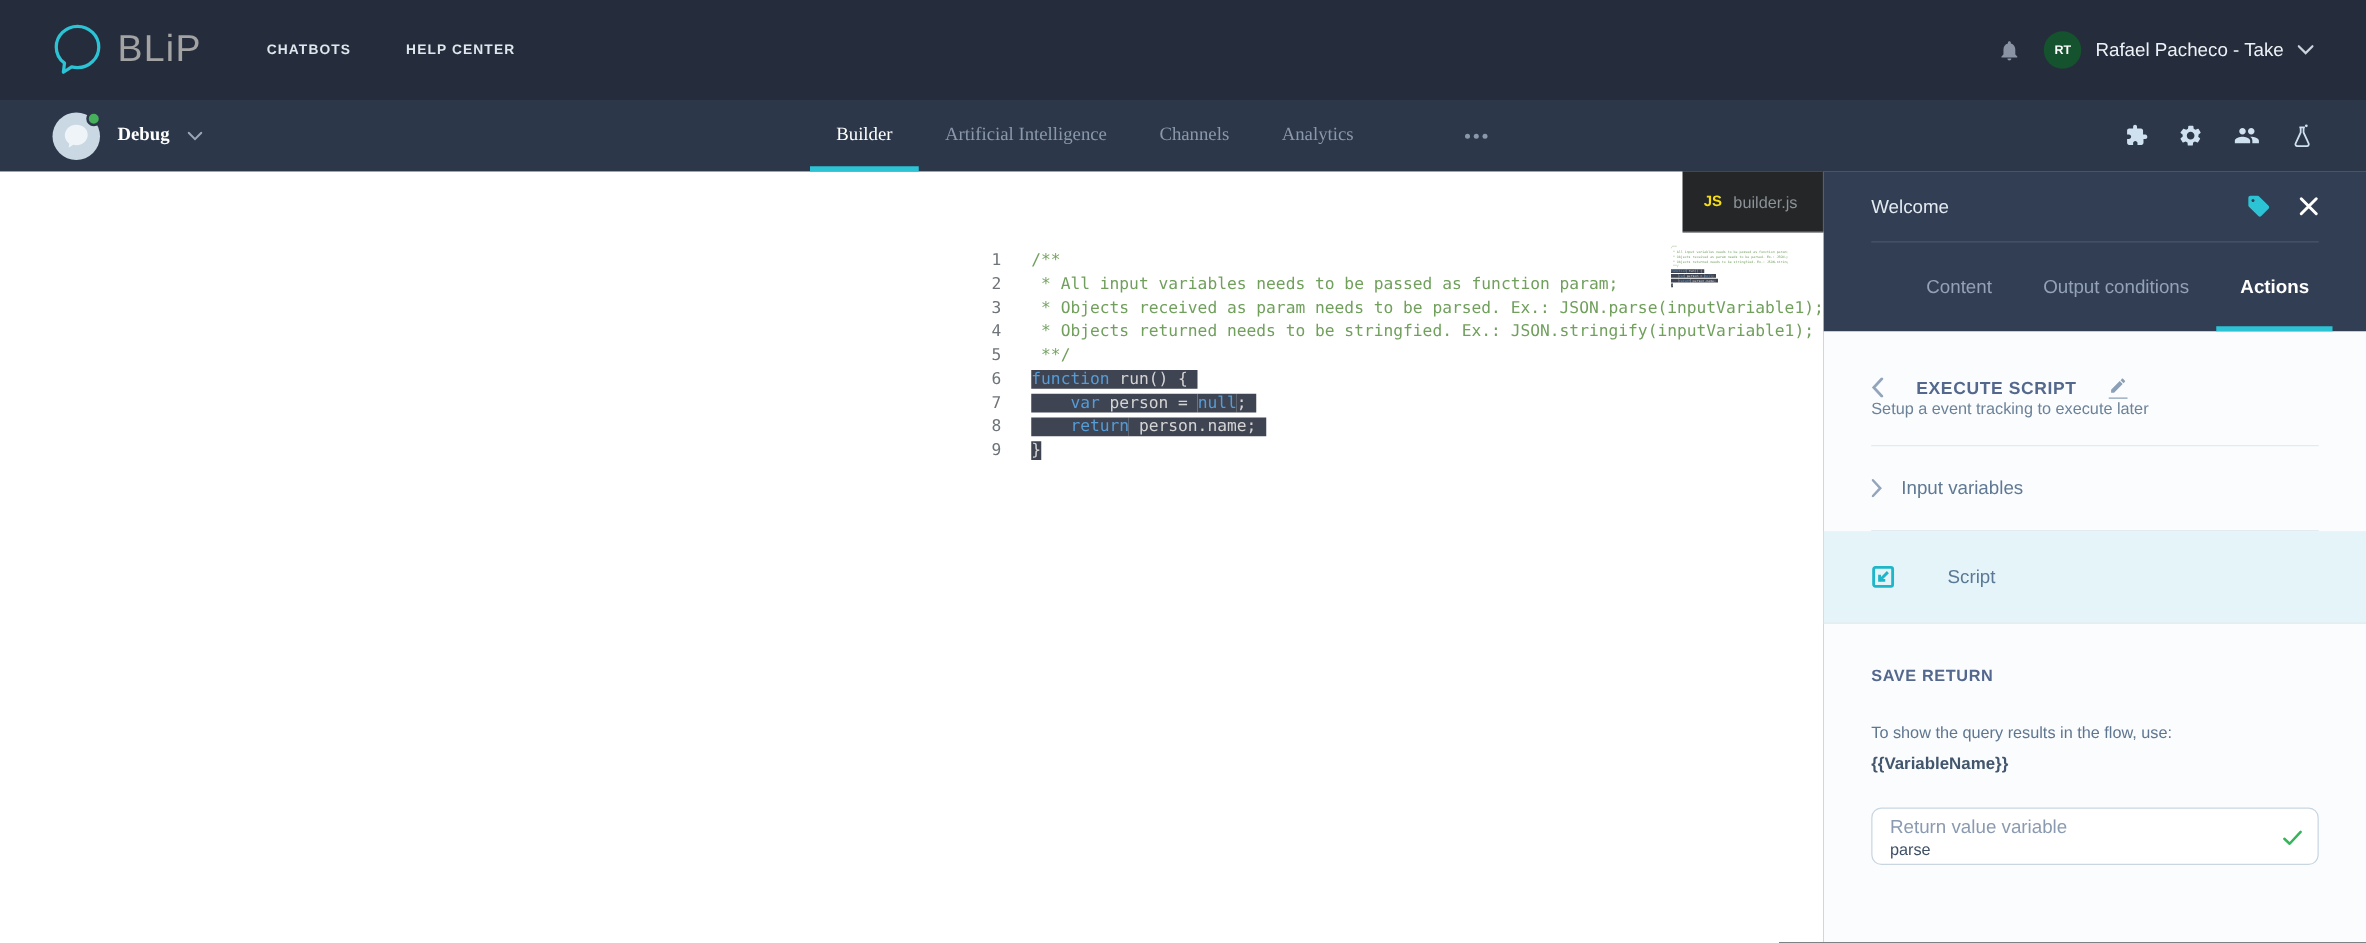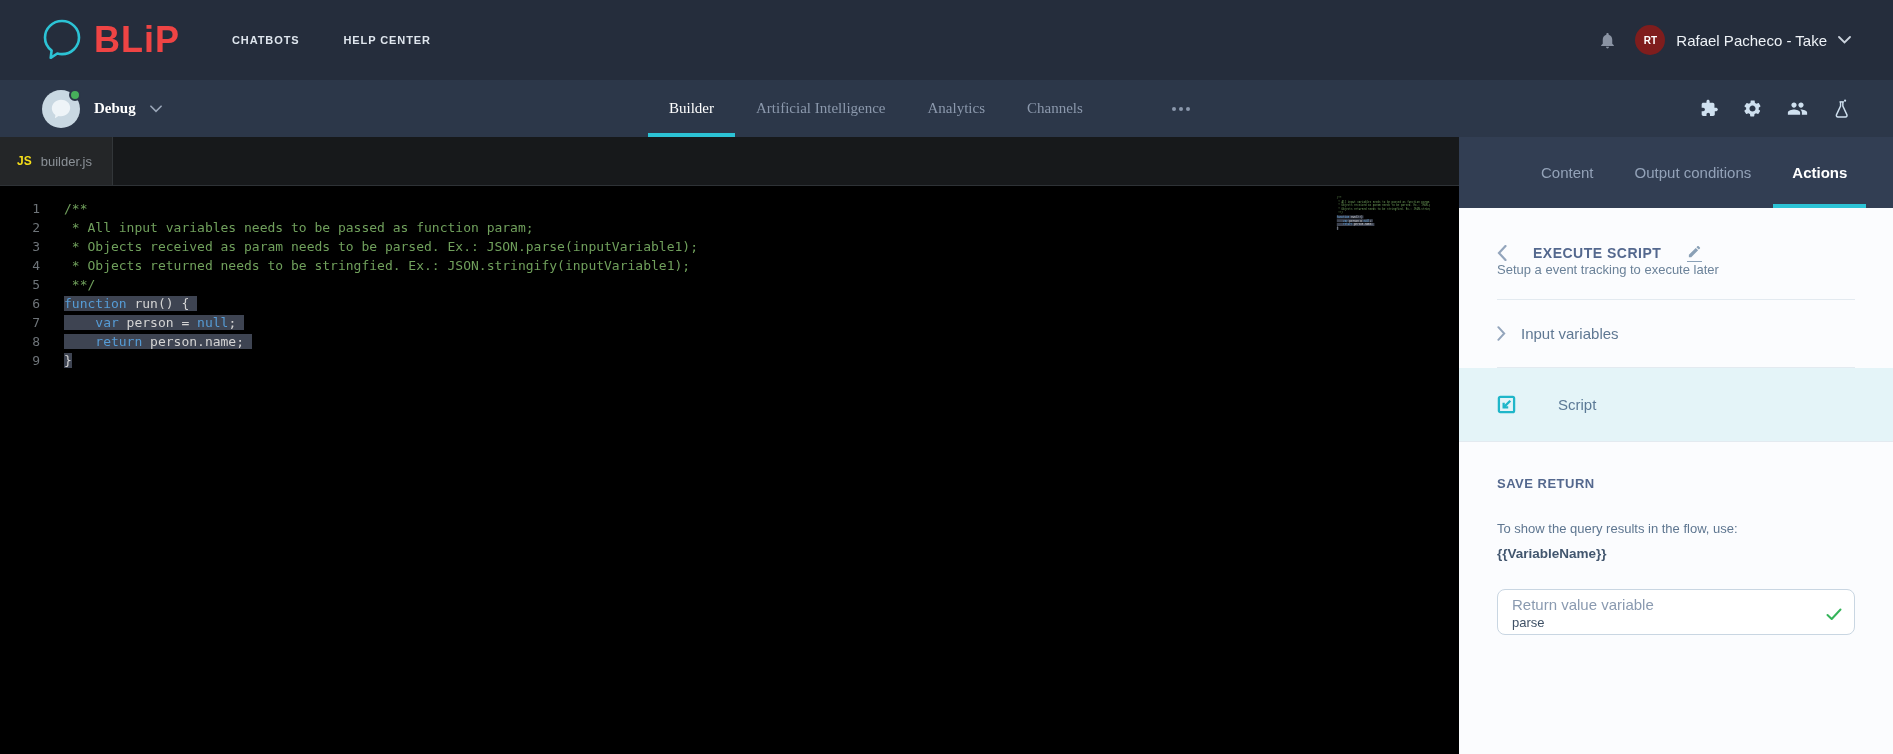--- a/index.html
+++ b/index.html
@@ -2,25 +2,25 @@
 <html><head>
 <meta charset="utf-8">
 <style>
   * { margin:0; padding:0; box-sizing:border-box; }
   html,body { width:1893px; height:754px; overflow:hidden; background:#1f2124;
     font-family:"Liberation Sans", sans-serif; }
 
   
   .header { height:80px; background:#252d3c; display:flex; align-items:center; padding:0 42px; }
   .brand { display:flex; align-items:center; gap:12px; }
-  .brand-text { color:#ef4444; font-size:36px; font-weight:700; letter-spacing:1px; }
+  .brand-text { color:#a3a3a3; font-size:30px; font-weight:400; letter-spacing:1px; }
   .top-nav { display:flex; gap:44px; margin-left:52px; }
   .top-nav-item { color:#dfe6ee; font-size:11px; font-weight:700; letter-spacing:.9px; cursor:pointer; }
   .header-right { margin-left:auto; display:flex; align-items:center; gap:18px; }
-  .avatar { width:30px; height:30px; border-radius:50%; background:#7f1d1d; color:#fff;
+  .avatar { width:30px; height:30px; border-radius:50%; background:#14532d; color:#fff;
     font-size:10px; font-weight:700; display:flex; align-items:center; justify-content:center; }
   .username { color:#eef2f7; font-size:15px; }
 
   
   .navbar { height:57px; background:#2c3749; display:flex; align-items:center; padding:0 42px; position:relative;font-family:Liberation Serif, serif; }
   .bot-select { display:flex; align-items:center; gap:14px; cursor:pointer; }
   .bot-avatar { width:38px; height:38px; border-radius:50%; background:#c9d8e2; position:relative;
     display:flex; align-items:center; justify-content:center; }
   .bot-status { position:absolute; top:-1px; right:-1px; width:12px; height:12px; border-radius:50%;
     background:#47b05b; border:2px solid #2c3749; }
@@ -30,21 +30,21 @@
     cursor:pointer; position:relative; }
   .nav-tab.active { color:#fff; font-weight:500; }
   .nav-tab.active::after { content:""; position:absolute; left:0; right:0; bottom:0; height:4px; background:#2cc3d5; }
   .more-dots { display:flex; gap:3px; align-items:center; padding:0 14px; cursor:pointer; }
   .more-dots i { width:4px; height:4px; border-radius:50%; background:#8b98ac; }
   .navbar-icons { margin-left:auto; display:flex; align-items:center; gap:23px; }
   .navbar-icons .nicon { cursor:pointer; display:flex; }
 
   
   .workspace { display:flex; height:617px; }
-  .editor-pane { width:1459px; background:#000000; display:flex; flex-direction:column; }
+  .editor-pane { width:1459px; background:#ffffff; display:flex; flex-direction:column;align-items:flex-end; }
   .tabbar { height:49px; background:#17191b; border-bottom:1px solid #2e3236; display:flex; }
   .file-tab { width:113px; background:#242628; border-right:1px solid #323639; display:flex;
     align-items:center; gap:9px; padding-left:17px; cursor:pointer; }
   .js-badge { color:#f5de19; font-size:12px; font-weight:700; font-family:"Liberation Sans",sans-serif; }
   .filename { color:#8b9197; font-size:13px; }
   .code-area { flex:1; position:relative; padding-top:13px; font-family:"DejaVu Sans Mono",monospace; }
   .code-line { display:flex; height:19px; line-height:19px; font-size:13px; white-space:pre; }
   .line-num { width:40px; text-align:right; color:#6e7479; padding-right:0; flex:none; }
   .line-content { padding-left:24px; }
   .tok-comment { color:#70a05c; }
@@ -132,22 +132,22 @@
     <span style="display:flex;">
       <svg width="12" height="8" viewBox="0 0 13 8" fill="none">
           <path d="M1 1l5.5 5.5L12 1" stroke="#9aa6b8" stroke-width="1.8" stroke-linecap="round"></path>
         </svg>
     </span>
   </div>
 
   <div class="nav-tabs">
       <div class="nav-tab active">Builder</div>
       <div class="nav-tab">Artificial Intelligence</div>
+      <div class="nav-tab">Channels</div>
       <div class="nav-tab">Analytics</div>
-      <div class="nav-tab">Channels</div>
     </div>
 
   <div class="more-dots" style="position:absolute; left:1158px; top:0; height:100%;">
     <i></i>
       <i></i>
       <i></i>
   </div>
 
   <div class="navbar-icons">
     <span class="nicon">
@@ -207,20 +207,35 @@
             <div class="code-line"><span class="line-content"><span class="tok-plain sel">    </span><span class="tok-keyword sel">var</span><span class="tok-plain sel"> person = </span><span class="tok-keyword sel">null</span><span class="tok-plain sel">; </span></span></div>
             <div class="code-line"><span class="line-content"><span class="tok-plain sel">    </span><span class="tok-keyword sel">return</span><span class="tok-plain sel"> person.name; </span></span></div>
             <div class="code-line"><span class="line-content"><span class="tok-plain sel">}</span></span></div>
           </div>
       </div>
     </div>
   </div>
 
   <div class="right-panel">
     <div class="panel-header">
+      <div class="panel-title-row">
+        <span class="panel-title">Welcome</span>
+        <span class="panel-title-icons">
+          <span style="display:flex; cursor:pointer;">
+            <svg width="20" height="20" viewBox="0 0 24 24" fill="#2cc3d5">
+                <path d="M21.4 11.6l-9-9C12 2.2 11.5 2 11 2H4c-1.1 0-2 .9-2 2v7c0 .5.2 1 .6 1.4l9 9c.4.4.9.6 1.4.6s1-.2 1.4-.6l7-7c.4-.4.6-.9.6-1.4s-.2-1-.6-1.4zM6.5 8C5.7 8 5 7.3 5 6.5S5.7 5 6.5 5 8 5.7 8 6.5 7.3 8 6.5 8z"></path>
+              </svg>
+          </span>
+          <span style="display:flex; cursor:pointer;">
+            <svg width="16" height="16" viewBox="0 0 16 16">
+                <path d="M2 2l12 12M14 2L2 14" stroke="#fff" stroke-width="2.4" stroke-linecap="round"></path>
+              </svg>
+          </span>
+        </span>
+      </div>
       <div class="panel-tabs">
           <div class="panel-tab">Content</div>
           <div class="panel-tab">Output conditions</div>
           <div class="panel-tab active">Actions</div>
         </div>
     </div>
 
     <div class="panel-body">
       <div class="action-header">
         <span style="display:flex; cursor:pointer;">

